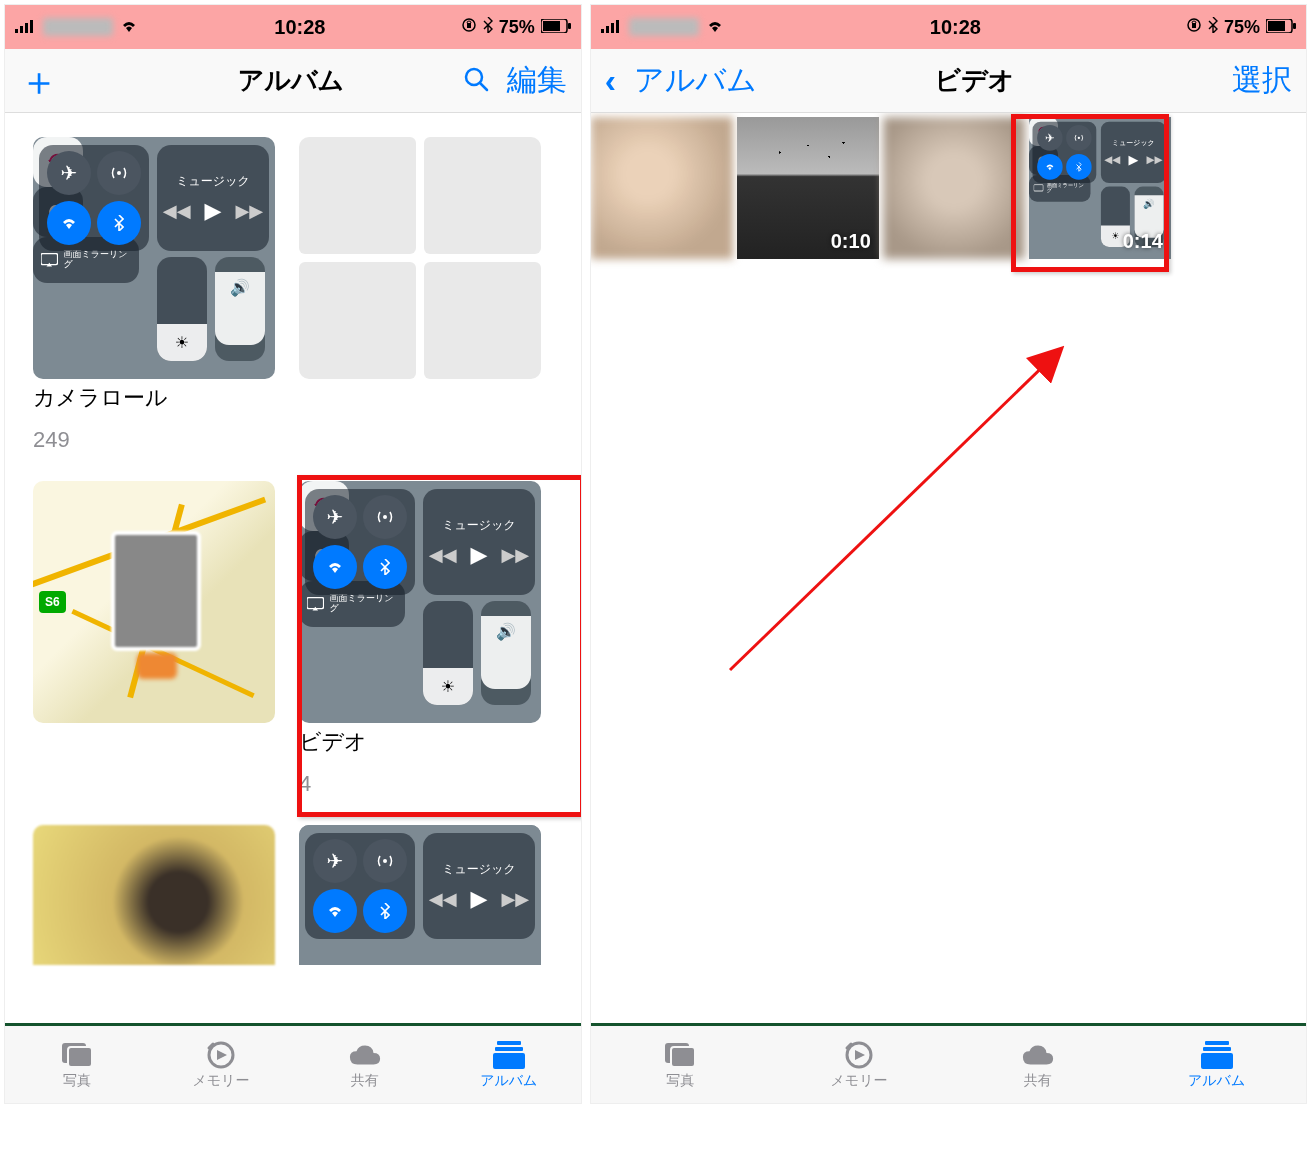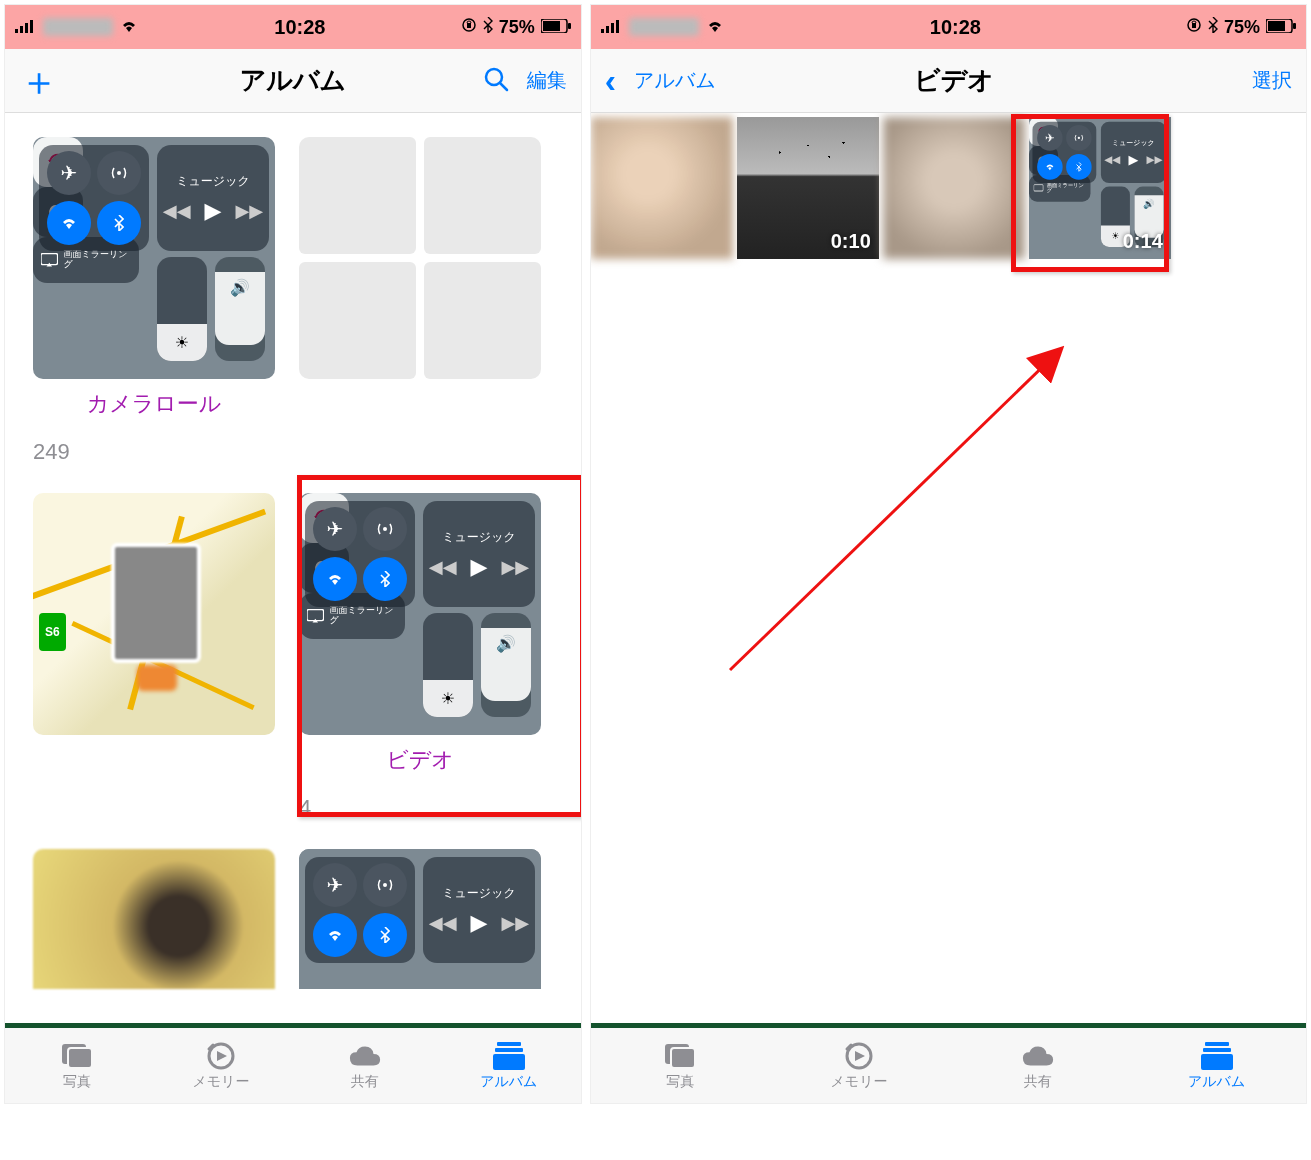--- a/index.html
+++ b/index.html
@@ -47,47 +47,47 @@
     justify-content: space-between;
     padding: 0 14px;
     border-bottom: 1px solid #ddd;
     background: #f9f9f9;
   }
   .nav-title { font-size: 26px; font-weight: 700; color: #000; flex:1; text-align:center;}
   .nav-left, .nav-right { display:flex; align-items:center; gap: 18px; min-width: 100px;}
   .nav-left { justify-content:flex-start;}
   .nav-right { justify-content:flex-end;}
   .tint { color: #007aff; }
-  .nav-btn { font-size: 20px; }
+  .nav-btn { font-size: 30px; }
   .plus-icon { font-size: 40px; font-weight: 300; line-height: 0.5;}
   .back-chevron { font-size: 34px; font-weight: 600; }
   
   .content { flex:1; overflow:hidden; padding: 24px 28px 0 28px; }
   .album-grid { display:flex; flex-wrap: wrap; gap: 28px 24px; }
   .album-cell { width: 242px; }
   .album-thumb {
     width: 242px; height: 242px; border-radius: 10px; overflow:hidden;
     background: #e5e5e5; position: relative;
   }
-  .album-title { font-size: 22px; color: #a21caf; margin-top: 10px; text-align: center; }
-  .album-count { font-size: 22px; color: #8e8e93; margin-top: 20px; }
+  .album-title { font-size: 22px; color: #000000; margin-top: 4px; }
+  .album-count { font-size: 22px; color: #8e8e93; margin-top: 14px; }
   .people-grid {
     display: grid; grid-template-columns: 1fr 1fr; grid-template-rows: 1fr 1fr; gap: 8px;
     width:100%; height:100%; background:#fff;
   }
   .people-grid div { background:#e9e9e9; border-radius:6px; }
   .map-thumb {
     background: linear-gradient(135deg,#faf6e0 40%, #e8e2b8 60%);
     position:relative;
   }
   .map-road { position:absolute; background:#f0b400; }
   .map-road.r1 { width: 260px; height: 6px; top: 60px; left:-20px; transform:rotate(-20deg);}
   .map-road.r2 { width: 6px; height: 200px; top: 20px; left: 120px; transform:rotate(15deg);}
   .map-road.r3 { width: 200px; height:5px; top:170px; left:30px; transform:rotate(25deg);}
-  .map-badge { position:absolute; background:#0a0; color:#fff; font-size:12px; font-weight:700; padding:12px 6px; border-radius:4px; top:120px; left:6px;}
+  .map-badge { position:absolute; background:#0a0; color:#fff; font-size:12px; font-weight:700; padding:4px 6px; border-radius:4px; top:110px; left:6px;}
   .map-photo { position:absolute; width:90px; height:120px; background:#888; border:4px solid #fff; border-radius:6px; top:50px; left:78px; filter: blur(1px); }
   .map-pin { position:absolute; width:40px; height:26px; background:#e83; border-radius:6px; top:172px; left:104px; filter:blur(2px);}
   .highlight-red {
     position: absolute; border: 5px solid #e11; pointer-events: none;
     box-shadow: 2px 2px 4px rgba(0,0,0,0.2);
   }
   .hl-album { left: 292px; top: 470px; width: 288px; height: 342px; }
   
   .cc-thumb { background:#7d8a93; position:relative; }
   .cc-thumb .panel { position:absolute; border-radius:14px; }
@@ -122,21 +122,21 @@
   .vsea::after { content:""; position:absolute; inset:0; background: radial-gradient(2px 2px at 30% 25%, #000 50%, transparent 51%), radial-gradient(2px 2px at 50% 20%, #000 50%, transparent 51%), radial-gradient(2px 2px at 65% 28%, #000 50%, transparent 51%), radial-gradient(2px 2px at 75% 18%, #000 50%, transparent 51%);}
   .vblur2 { background: radial-gradient(circle at 50% 45%, #d8c8b8 25%, #a89888 75%); filter: blur(5px); }
   .hl-video { left: 1011px; top: 114px; width: 158px; height: 158px; }
   
   .arrow-svg { position:absolute; left:700px; top:300px; width:400px; height:400px; pointer-events:none;}
 
   
   .tab-bar {
     height: 80px;
     display:flex;
-    border-top: 5px solid #14532d;
+    border-top: 3px solid #14532d;
     background: #f7f7f7;
   }
   .tab-item { flex:1; display:flex; flex-direction:column; align-items:center; justify-content:center; gap:2px; color:#8e8e93;}
   .tab-item.active { color:#007aff; }
   .tab-label { font-size:14px; }
   .tab-icon { width:34px; height:30px; display:flex; align-items:center; justify-content:center;}
 </style>
 </head>
 <body>
 

